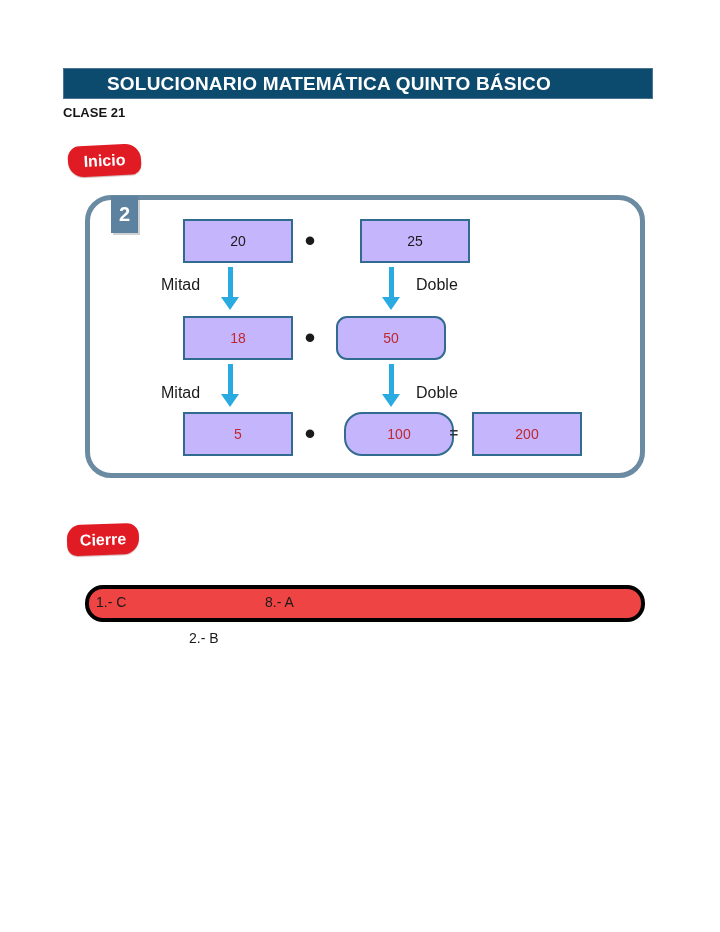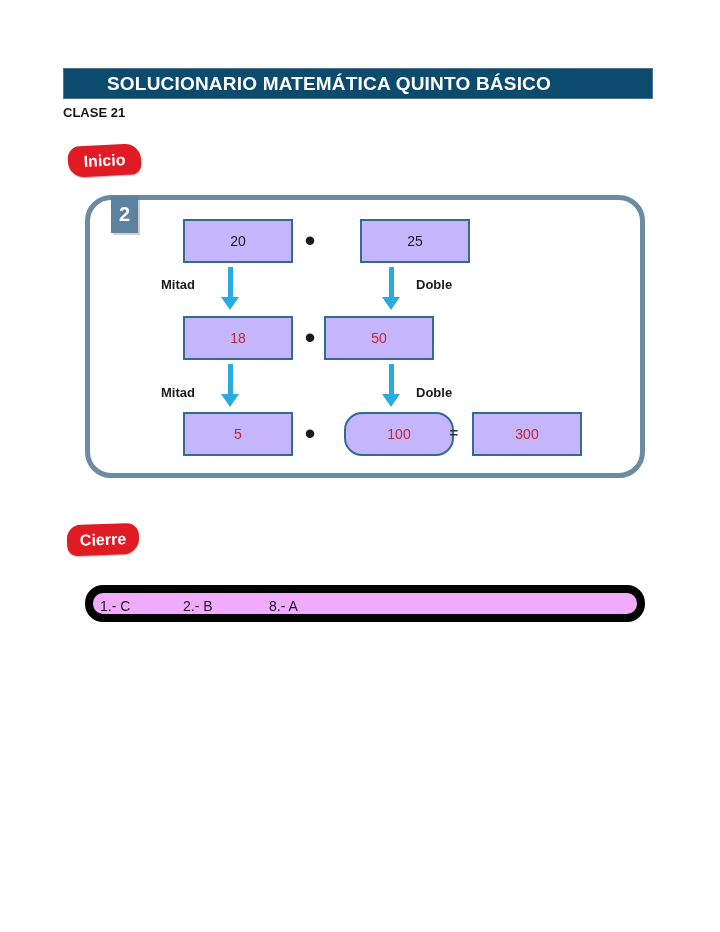--- a/index.html
+++ b/index.html
@@ -46,60 +46,60 @@
   
   .vbox {
     position:absolute; width:110px; height:44px; border:2px solid #326b90; background:#c4b5fd;
     box-sizing:border-box; display:flex; align-items:center; justify-content:center;
     font-size:14px; color:#1a1a1a;
   }
   .vbox.red { color:#c1272d; }
   .b20  { left:183px; top:219px; }
   .b25  { left:344px; top:219px;margin-left:16px; }
   .b10  { left:183px; top:316px; }
-  .b50  { left:324px; top:316px; }
+  .b50  { left:336px; top:316px;border-radius:11px; }
   .b5   { left:183px; top:412px; }
   .b100 { left:344px; top:412px;border-radius:18px; }
   .b500 { left:472px; top:412px; }
 
   
   .dot {
     position:absolute; left:300px; width:20px; text-align:center;
     font-size:30px; line-height:30px; color:#1a1a1a; font-weight:bold;
   }
   .dot1 { top:226px; } .dot2 { top:323px; } .dot3 { top:419px; }
   .equals {
     position:absolute; left:443px; top:424px; width:22px; text-align:center;
     font-size:15px; font-weight:bold; color:#333333; line-height:18px;
   }
 
   
-  .dlabel { position:absolute; font-size:13px; color:#1a1a1a; line-height:19px;font-weight:bold; }
+  .dlabel { position:absolute; font-size:16px; color:#1a1a1a; line-height:19px; }
   .mitad1 { left:161px; top:275px; }
   .doble1 { left:416px; top:275px; }
   .mitad2 { left:161px; top:383px; }
   .doble2 { left:416px; top:383px; }
 
   
   .arrow { position:absolute; width:18px; display:flex; flex-direction:column; align-items:center; }
   .arrow .shaft { width:5px; height:30px; background:#29abe2; }
   .arrow .head  { width:0; height:0; border-left:9px solid transparent; border-right:9px solid transparent; border-top:13px solid #29abe2; }
   .a1 { left:221px; top:267px; }
   .a2 { left:382px; top:267px; }
   .a3 { left:221px; top:364px; }
   .a4 { left:382px; top:364px; }
 
   
   .answers-bar {
     position:absolute; left:85px; top:585px; width:560px; height:37px;
-    border:8px solid #000000; border-radius:18px; background:#f0abfc; box-sizing:border-box;
+    border:4px solid #000000; border-radius:18px; background:#ef4444; box-sizing:border-box;
   }
   .answer { position:absolute; font-size:14px; color:#1a1a1a; top:5px; line-height:16px; white-space:nowrap; }
   .ans1 { left:7px; }
-  .ans2 { left:90px; }
+  .ans2 { left:100px;margin-top:36px; }
   .ans3 { left:176px; }
 </style>
 </head>
 <body>
 
 <div class="page">
 
   <div class="banner">
     <span class="banner-title">SOLUCIONARIO MATEMÁTICA QUINTO BÁSICO</span>
   </div>
@@ -141,21 +141,21 @@
   <div class="arrow a4">
       <div class="shaft"></div>
       <div class="head"></div>
     </div>
   <div class="dlabel doble2">Doble</div>
 
   <div class="vbox red b5">5</div>
   <div class="dot dot3">•</div>
   <div class="vbox red b100">100</div>
   <div class="equals">=</div>
-  <div class="vbox red b500">300</div>
+  <div class="vbox red b500">200</div>
 
   <div class="sticker cierre">
     <span>Cierre</span>
   </div>
 
   <div class="answers-bar">
     <span class="answer ans1">1.- C</span>
     <span class="answer ans2">2.- B</span>
     <span class="answer ans3">8.- A</span>
   </div>

